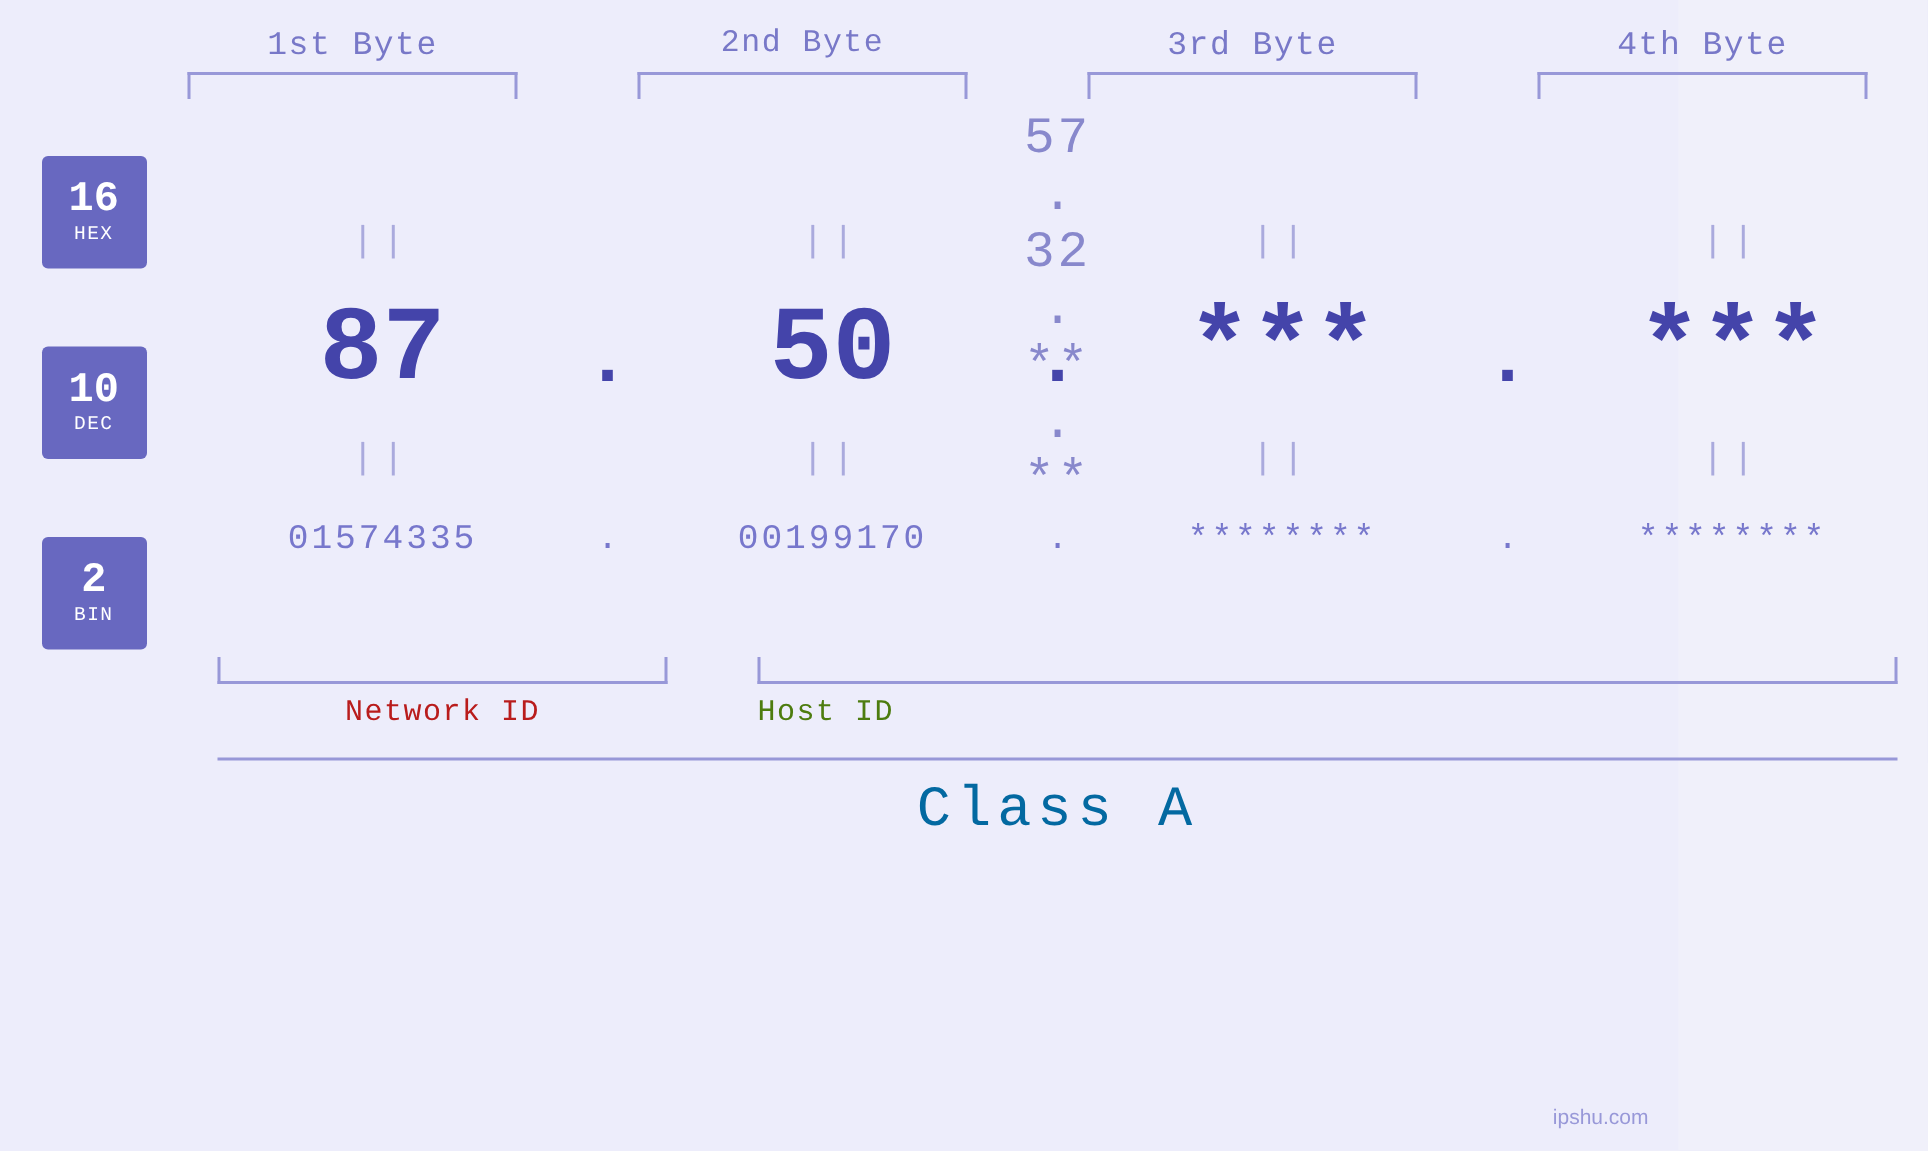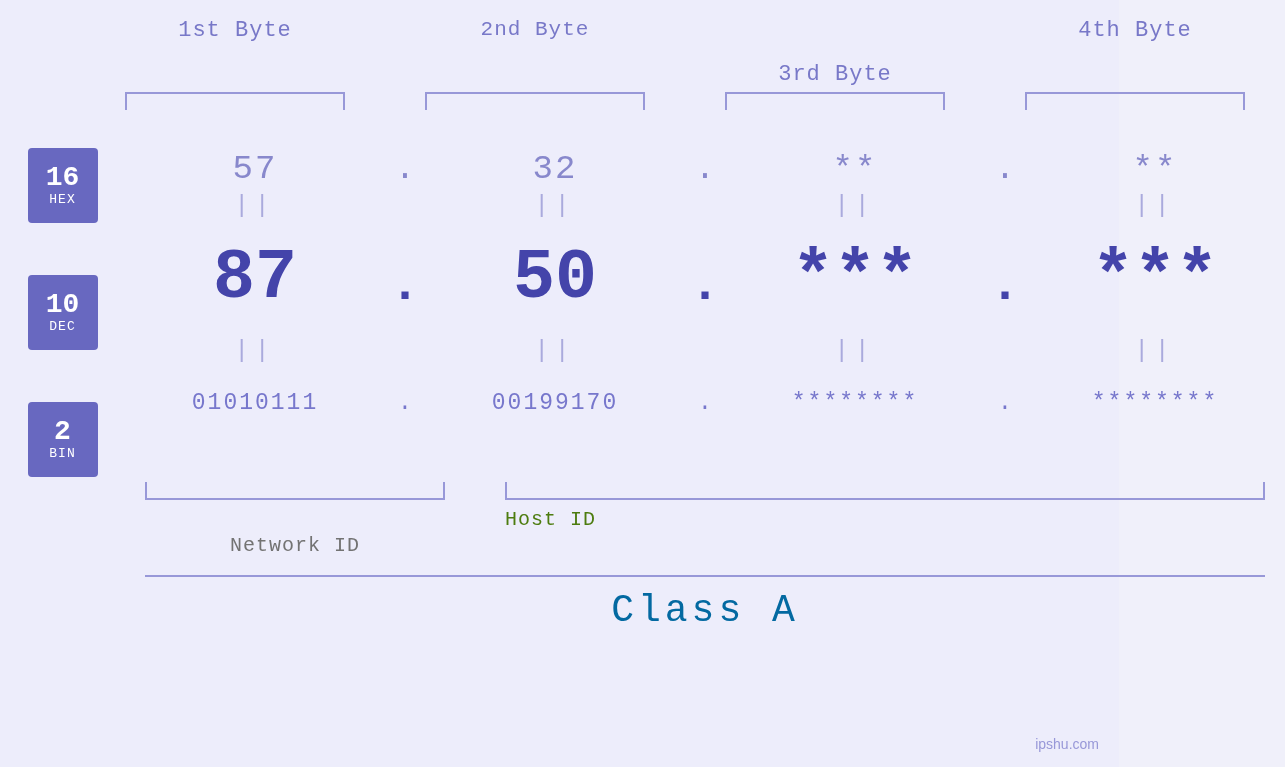--- a/index.html
+++ b/index.html
@@ -83,22 +83,22 @@
 
     .data-rows-col {
       display: flex;
       flex-direction: column;
       flex: 1;
     }
 
     
     .row-hex {
       display: flex;
-      flex-direction: row;
-      align-items: flex-end;
+      flex-direction: column;
+      align-items: center;
       height: 70px;
     }
     .row-eq1 {
       display: flex;
       flex-direction: row;
       align-items: center;
       height: 35px;
     }
     .row-dec {
       display: flex;
@@ -146,21 +146,21 @@
 
 <div class="layout">
 
   <div style="display:flex; flex-direction:row; width:1285px; margin-bottom:5px;">
     <div style="width:145px;"></div>
     <div style="display:flex; flex-direction:row; flex:1; justify-content:space-around; padding-right:20px;">
       <div style="width:260px; text-align:center; color:#7878c8; font-size:22px; letter-spacing:1px;">1st Byte</div>
       <div style="width:40px;"></div>
       <div style="width:260px; text-align:center; color:#7878c8; font-size:21px; letter-spacing:1px;">2nd Byte</div>
       <div style="width:40px;"></div>
-      <div style="width:260px; text-align:center; color:#7878c8; font-size:22px; letter-spacing:1px;margin-top:44px;">3rd Byte</div>
+      <div style="width:260px; text-align:center; color:#7878c8; font-size:22px; letter-spacing:1px;">3rd Byte</div>
       <div style="width:40px;"></div>
       <div style="width:260px; text-align:center; color:#7878c8; font-size:22px; letter-spacing:1px;">4th Byte</div>
     </div>
   </div>
 
   <div style="display:flex; flex-direction:row; width:1285px; margin-bottom:8px;">
     <div style="width:145px;"></div>
     <div style="display:flex; flex-direction:row; flex:1; justify-content:space-around; padding-right:20px;">
       <div style="width:220px; height:18px; border-top:2px solid #9898d8; border-left:2px solid #9898d8; border-right:2px solid #9898d8; margin:0 20px;"></div>
       <div style="width:40px;"></div>
@@ -276,21 +276,21 @@
             <span class="eq-sym">||</span>
           </div>
         <div class="dot-col"></div>
         <div class="byte-col">
             <span class="eq-sym">||</span>
           </div>
       </div>
 
       <div class="row-bin">
         <div class="byte-col">
-            <span class="v-bin">01010111</span>
+            <span class="v-bin">01574335</span>
           </div>
         <div class="dot-col">
             <span class="d-bin">.</span>
           </div>
         <div class="byte-col">
             <span class="v-bin">00199170</span>
           </div>
         <div class="dot-col">
             <span class="d-bin">.</span>
           </div>
@@ -316,21 +316,21 @@
 
       <div style="flex:1;"></div>
 
       <div style="width:760px; height:18px; border-bottom:2px solid #9898d8; border-left:2px solid #9898d8; border-right:2px solid #9898d8;"></div>
     </div>
   </div>
 
   <div style="display:flex; flex-direction:row; width:1285px; margin-top:8px;">
     <div style="width:145px;"></div>
     <div style="display:flex; flex-direction:row; flex:1; padding-right:20px;">
-      <div style="width:300px; text-align:center; color:#737373; font-size:20px; letter-spacing:1px;margin-top:26px;">Network ID</div>
+      <div style="width:300px; text-align:center; color:#b91c1c; font-size:20px; letter-spacing:1px;">Network ID</div>
       <div style="flex:1;"></div>
       <div style="width:760px; text-align:left; color:#4d7c0f; font-size:20px; letter-spacing:1px;">Host ID</div>
     </div>
   </div>
 
   <div style="display:flex; flex-direction:row; width:1285px; margin-top:18px;">
     <div style="width:145px;"></div>
     <div style="flex:1; padding-right:20px;">
       <div style="border-bottom:2px solid #9898d8; margin-bottom:12px;"></div>
       <div style="text-align:center;">

